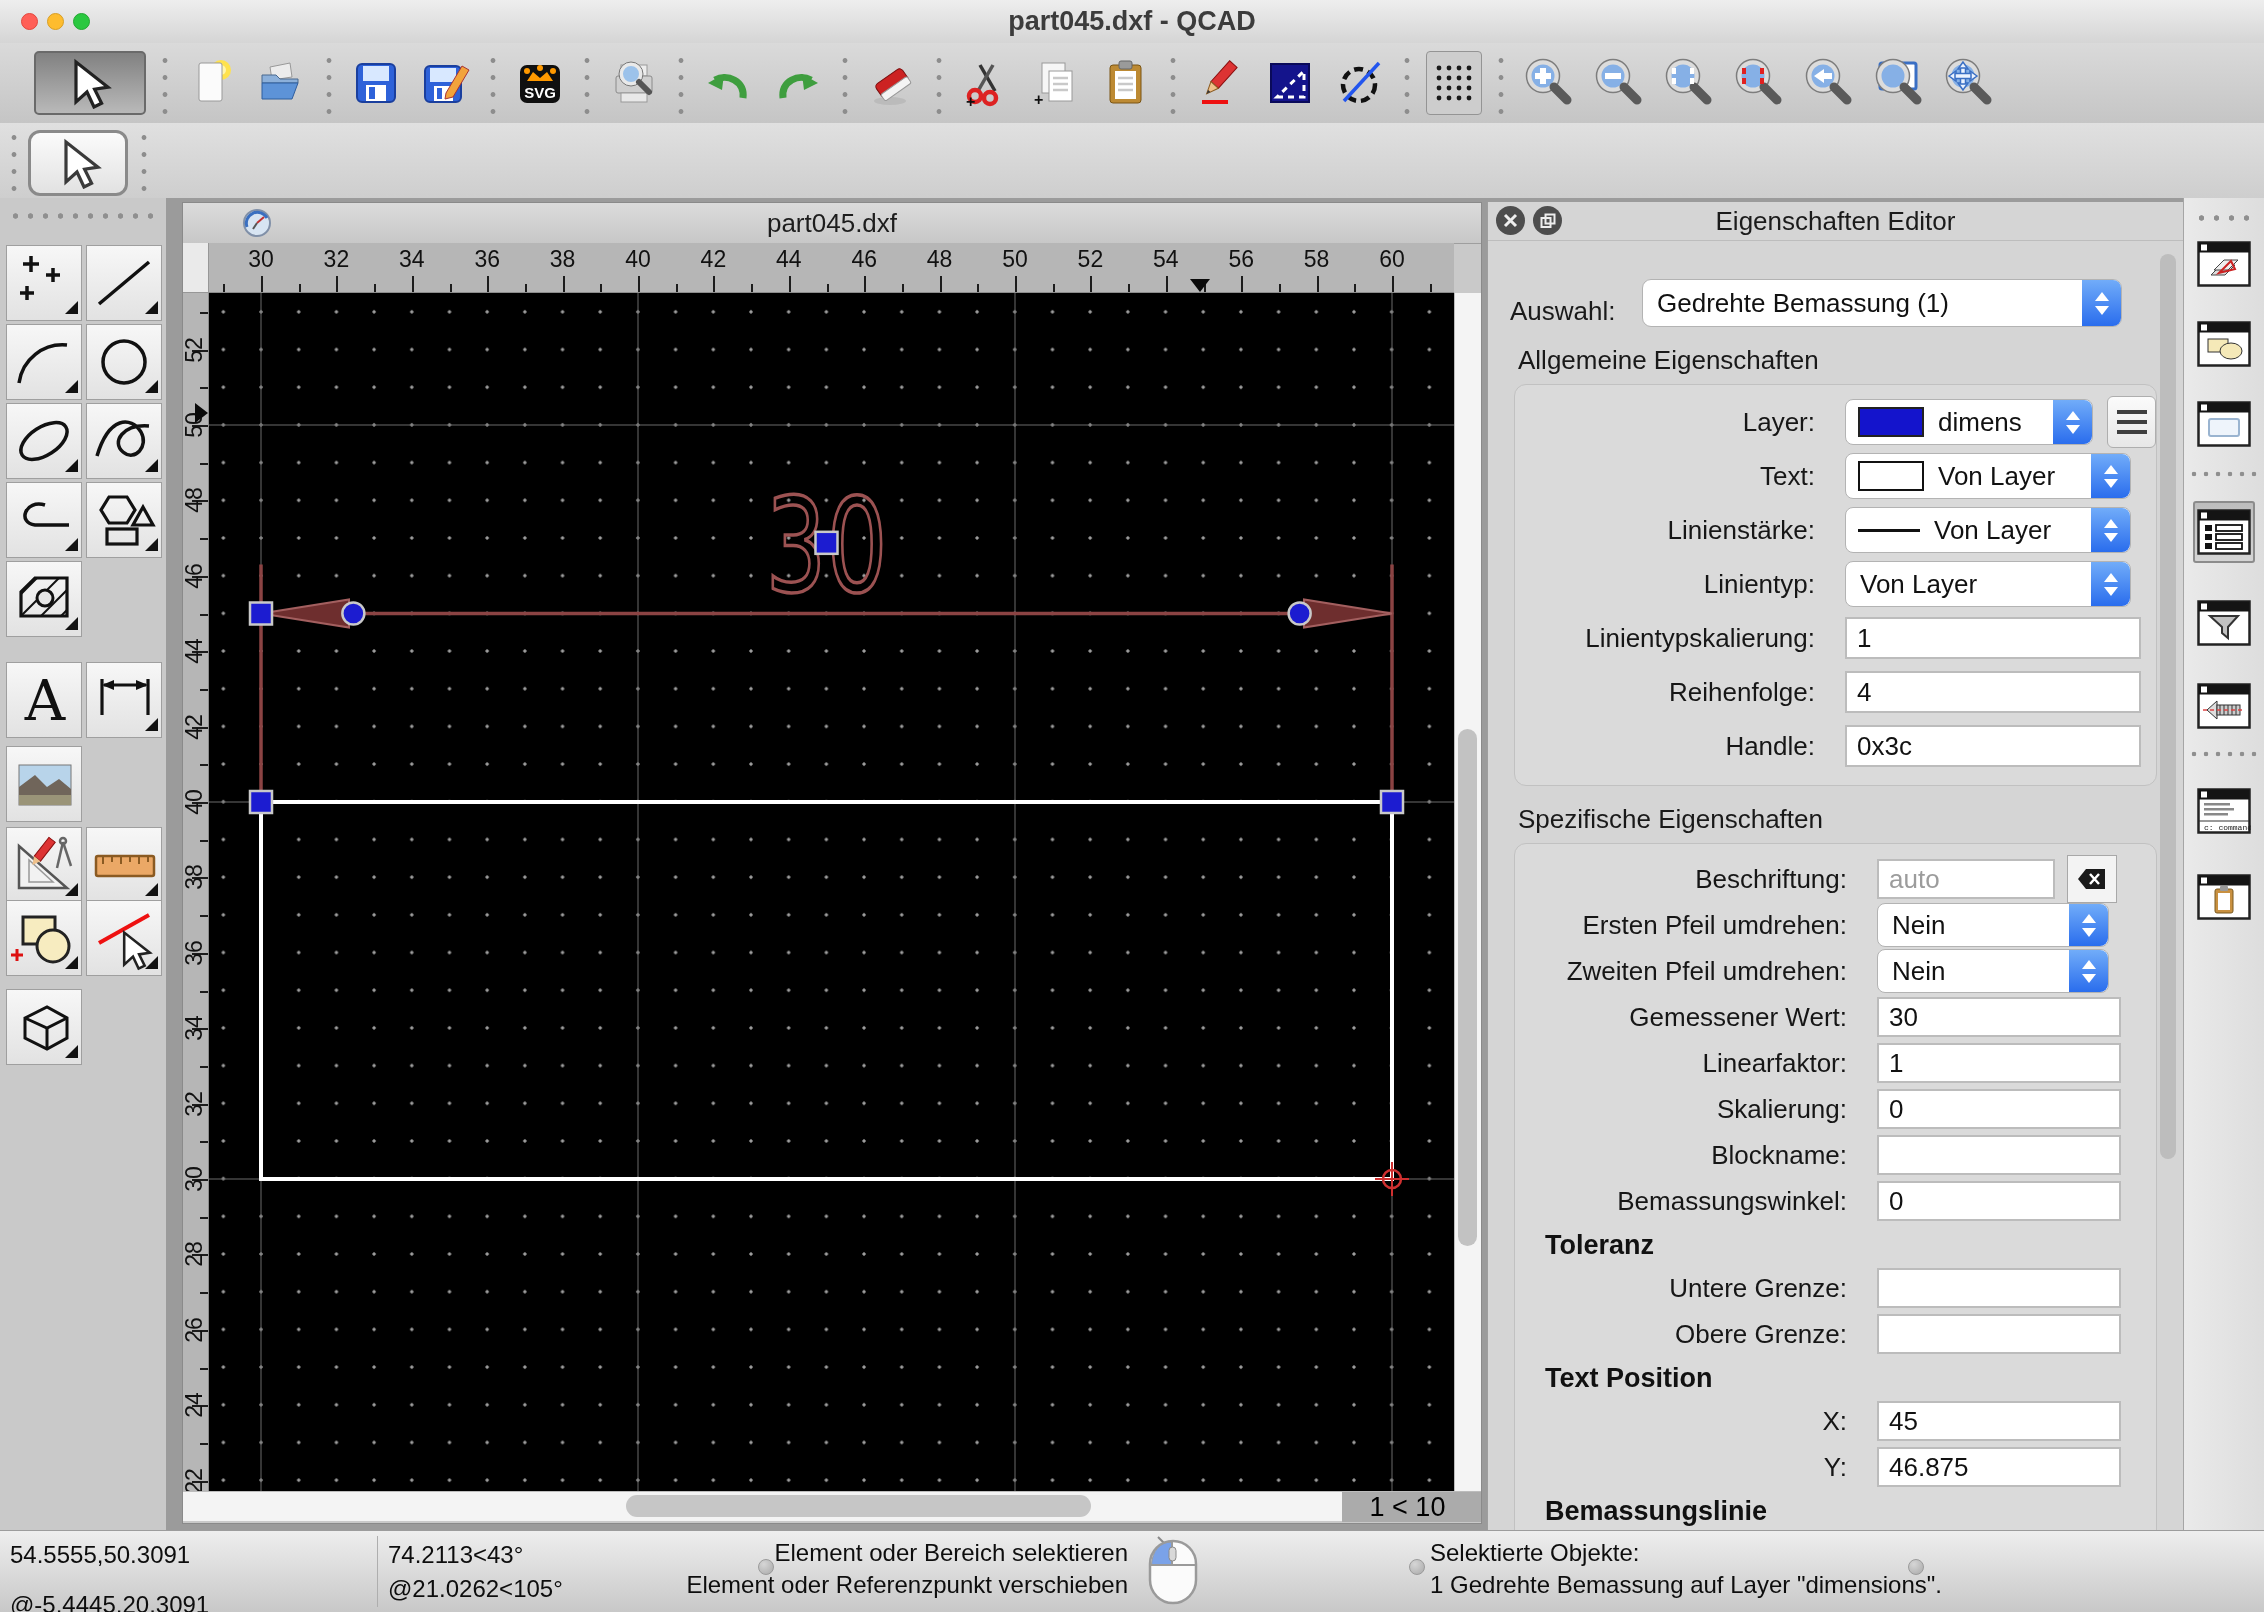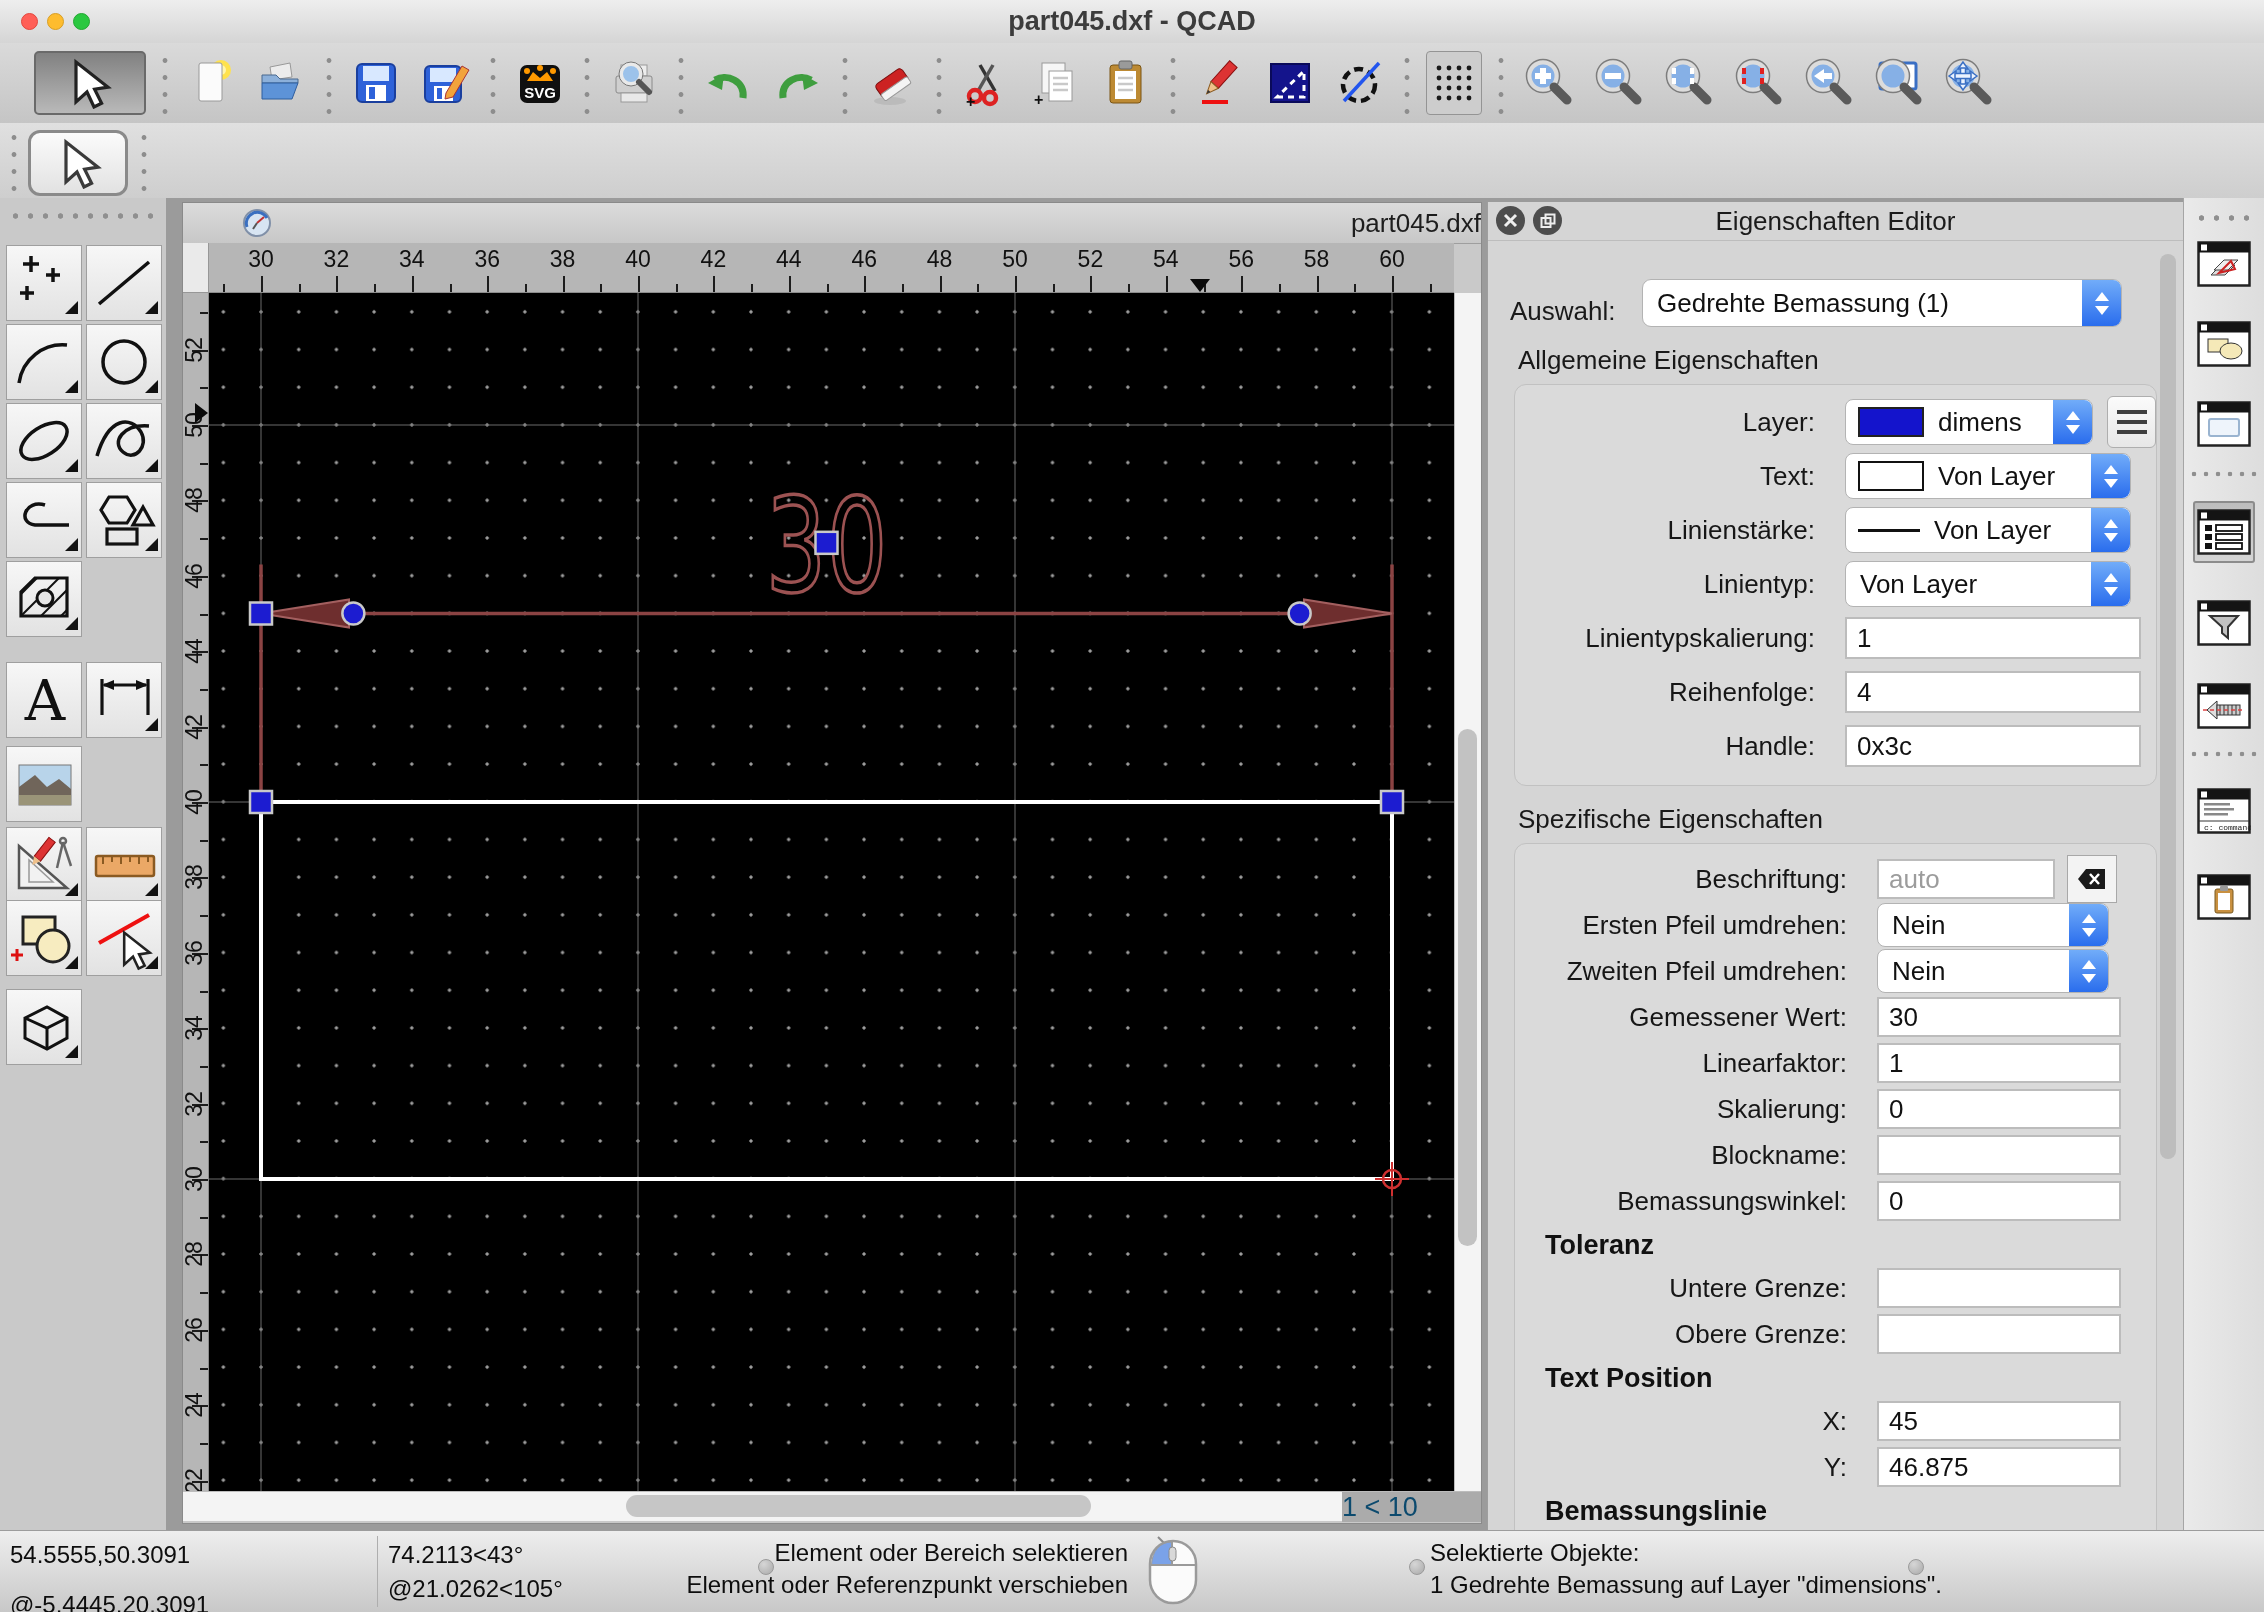--- a/index.html
+++ b/index.html
@@ -42,21 +42,21 @@
     background-image:radial-gradient(circle,#8f8f8f 2.4px,transparent 3px);
     background-size:15px 8px;background-position:left center;}
   .pbtn{position:absolute;width:76px;height:76px;box-sizing:border-box;
     border:1px solid #9f9f9f;background:linear-gradient(#f7f7f7,#e2e2e2)}
 
   
   .mdi{position:absolute;left:182px;top:202px;width:1300px;height:1322px;
     background:#c9c9c9;border:1px solid #8a8a8a;box-sizing:border-box}
   .mdi-titlebar{position:absolute;left:0;top:0;right:0;height:40px;
     background:linear-gradient(#dbdbdb,#c7c7c7);border-bottom:1px solid #9e9e9e}
-  .mdi-title{text-align:right;line-height:40px;font-size:26px;color:#1d1d1d}
+  .mdi-title{text-align:center;line-height:40px;font-size:26px;color:#1d1d1d}
   .mdi-icon{position:absolute;left:58px;top:4px;width:32px;height:32px}
   .corner{position:absolute;left:0;top:40px;width:26px;height:50px;background:#eaeaea;
     border-right:1px solid #979797;border-bottom:1px solid #979797;box-sizing:border-box}
   .hruler{position:absolute;left:26px;top:40px;width:1245px;height:50px;background:#b6b6b6;
     border-bottom:1px solid #8c8c8c;box-sizing:border-box;overflow:hidden}
   .vruler{position:absolute;left:0;top:90px;width:26px;height:1198px;background:#b6b6b6;
     border-right:1px solid #8c8c8c;box-sizing:border-box;overflow:hidden}
   .htick{position:absolute;bottom:0;width:2px;background:#1c1c1c}
   .hlab{position:absolute;top:3px;transform:translateX(-50%);font-size:23px;color:#111}
   .vtick{position:absolute;right:0;height:2px;background:#1c1c1c}
@@ -69,21 +69,21 @@
   .canvas{position:absolute;left:26px;top:90px;width:1245px;height:1198px;background:#000;
     background-image:radial-gradient(circle,#9f9f9f 1.3px,transparent 2px);
     background-size:37.7px 37.7px;background-position:-4.5px 0px;overflow:hidden}
   .vscroll{position:absolute;left:1271px;top:90px;width:27px;height:1198px;background:#f4f4f4;
     border-left:1px solid #bcbcbc;box-sizing:border-box}
   .vthumb{position:absolute;left:3px;width:19px;border-radius:10px;background:#c2c2c2}
   .hscrollrow{position:absolute;left:0;top:1288px;width:1298px;height:30px;background:#f4f4f4;
     border-top:1px solid #bcbcbc;box-sizing:border-box}
   .hthumb{position:absolute;top:3px;height:22px;border-radius:11px;background:#c6c6c6}
   .zoomchip{position:absolute;right:0;top:0;width:139px;height:30px;background:#ababab;
-    font-size:27px;line-height:30px;text-align:left;padding-right:8px;box-sizing:border-box;color:#0c4a6e}
+    font-size:27px;line-height:30px;text-align:center;padding-right:8px;box-sizing:border-box;color:#000000}
 
   
   .props{position:absolute;left:1487px;top:202px;width:696px;bottom:82px;background:#d5d5d5;
     border-left:1px solid #9e9e9e;box-sizing:border-box;overflow:hidden}
   .props-header{position:relative;height:38px;border-bottom:1px solid #bdbdbd}
   .props-title{text-align:center;line-height:38px;font-size:26px;color:#1b1b1b}
   .phbtn{position:absolute;top:4px;width:29px;height:29px;border-radius:50%;background:#4d4d4d;
     display:flex;align-items:center;justify-content:center}
   .sel-row{display:flex;align-items:flex-end;margin:38px 0 0 22px}
   .sel-label{font-size:26px;width:122px;color:#1a1a1a}

